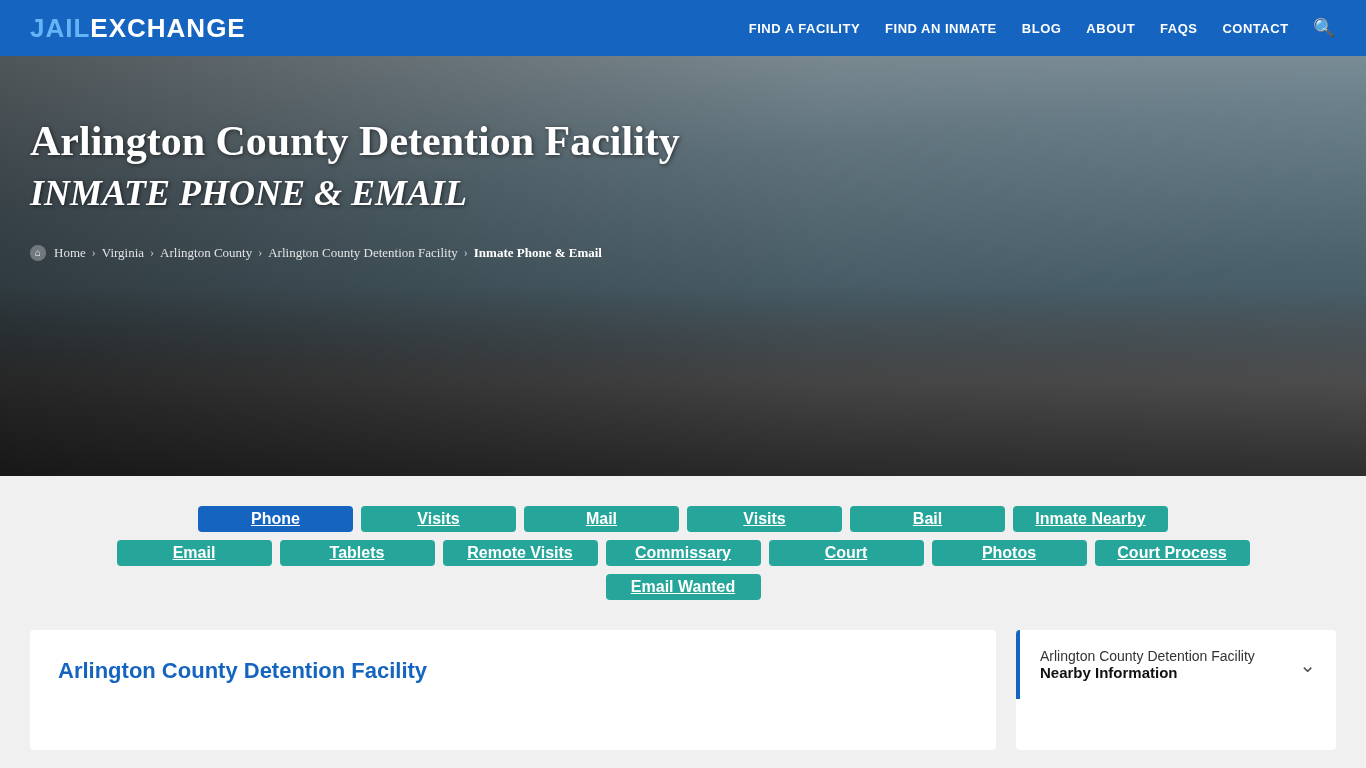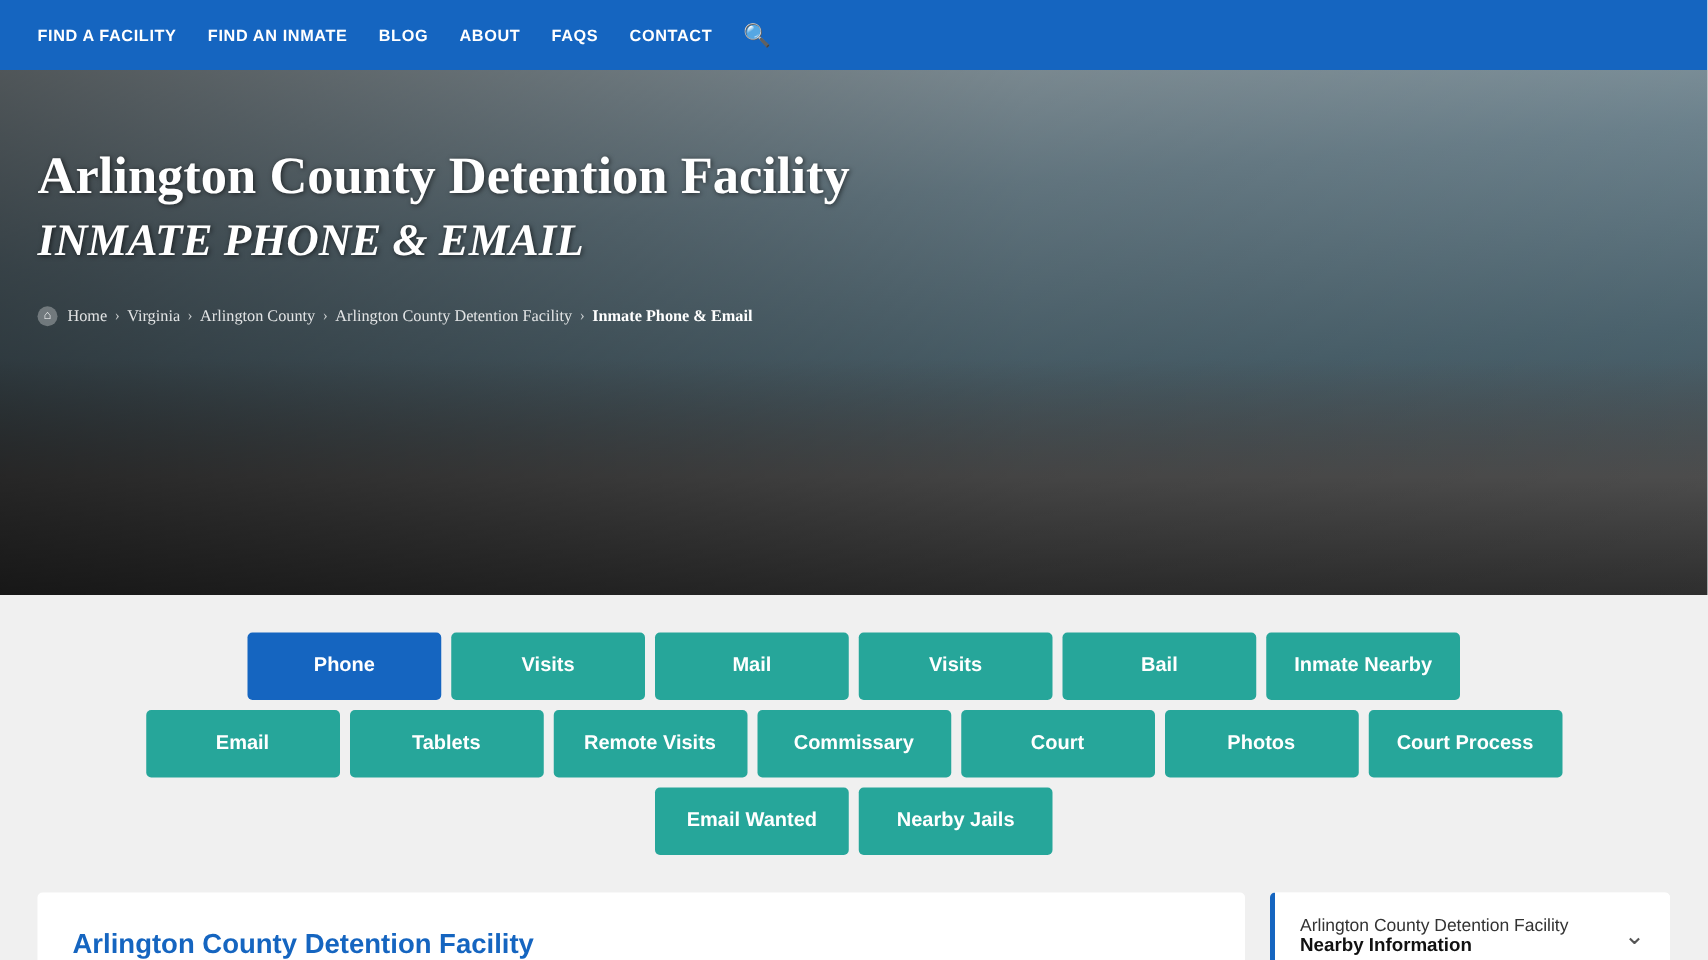--- a/index.html
+++ b/index.html
@@ -139,30 +139,31 @@
       align-items: center;
       gap: 8px;
       margin-bottom: 30px;
     }
     .btn-row {
       display: flex;
       gap: 8px;
       justify-content: center;
     }
     .nav-btn {
-      padding: 18px 20px;
+      padding: 4px 20px;
       min-width: 155px;
       text-align: center;
       font-size: 16px;
       font-weight: 600;
       color: white;
       border: none;
       border-radius: 4px;
       cursor: pointer;
       background: #26a69a;
+      text-decoration: underline;
     }
     .nav-btn.active {
       background: #1565c0;
     }
 
     
     .bottom-section {
       display: flex;
       gap: 20px;
     }
@@ -204,20 +205,23 @@
     }
     .chevron-icon {
       font-size: 20px;
       color: #555;
     }
   </style>
 </head>
 <body>
 
 <header class="header">
+  <div class="logo">
+    <span>JAIL</span><span style="color:white">EXCHANGE</span>
+  </div>
   <nav class="nav">
     <a href="#">FIND A FACILITY</a>
     <a href="#">FIND AN INMATE</a>
     <a href="#">BLOG</a>
     <a href="#">ABOUT</a>
     <a href="#">FAQs</a>
     <a href="#">CONTACT</a>
     <button class="search-icon-btn">🔍</button>
   </nav>
 </header>
@@ -259,21 +263,20 @@
       <button class="nav-btn">Email</button>
       <button class="nav-btn">Tablets</button>
       <button class="nav-btn">Remote Visits</button>
       <button class="nav-btn">Commissary</button>
       <button class="nav-btn">Court</button>
       <button class="nav-btn">Photos</button>
       <button class="nav-btn">Court Process</button>
     </div>
     <div class="btn-row">
       <button class="nav-btn">Email Wanted</button>
-      <button class="nav-btn">Nearby Jails</button>
     </div>
   </div>
 
   <div class="bottom-section">
     <div class="facility-card">
       <h2>Arlington County Detention Facility</h2>
 
     </div>
     <div class="contact-info-card">
       <div class="contact-info-header">

